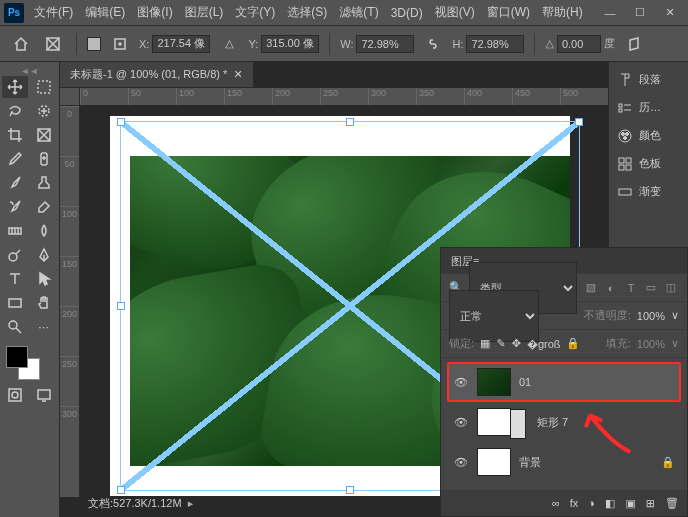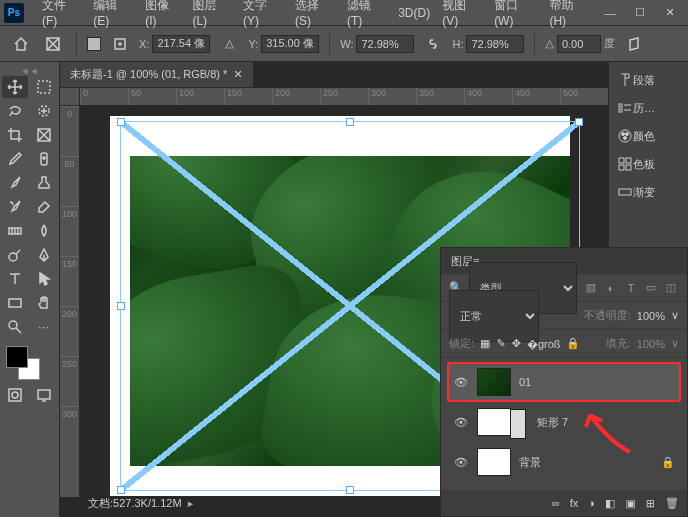--- a/index.html
+++ b/index.html
@@ -1,18 +1,18 @@
 <!DOCTYPE html>
 <html><head>
 <meta charset="utf-8">
 <style>
 *{margin:0;padding:0;box-sizing:border-box;font-family:"Microsoft YaHei",Arial,sans-serif;font-size:11px;color:#ccc;user-select:none}
 body{background:#535353;width:688px;height:517px;overflow:hidden;position:relative}
 .menubar{height:26px;background:#535353;display:flex;align-items:center;padding:0 4px;border-bottom:1px solid #2a2a2a}
-.ps-logo{width:20px;height:20px;background:#001e36;color:#31a8ff;display:flex;align-items:center;justify-content:center;font-weight:bold;font-size:10px;border-radius:2px;margin-right:12px}
+.ps-logo{width:20px;height:20px;background:#001e36;color:#31a8ff;display:flex;align-items:center;justify-content:center;font-weight:bold;font-size:10px;border-radius:2px;margin-right:4px}
 .menuitem{padding:0 6px;font-size:12px;cursor:pointer}
 .win-ctrl{margin-left:auto;display:flex;gap:2px}
 .win-btn{width:28px;height:20px;display:flex;align-items:center;justify-content:center;cursor:pointer}
 .optbar{height:36px;background:#535353;display:flex;align-items:center;padding:0 8px;gap:6px;border-bottom:1px solid #2a2a2a}
 .opt-group{display:flex;align-items:center;gap:3px}
 .opt-label{color:#bbb}
 .opt-input{background:#3f3f3f;border:1px solid #2a2a2a;padding:2px 4px;width:58px;color:#ccc}
 .opt-checkbox{width:14px;height:14px;background:#bbb;border:1px solid #2a2a2a}
 .main{display:flex;height:455px}
 .toolbar{width:60px;background:#535353;border-right:1px solid #2a2a2a;padding:4px 2px;display:flex;flex-direction:column}
@@ -34,21 +34,21 @@
 .canvas-viewport{position:absolute;left:20px;top:44px;right:0;bottom:20px;overflow:hidden}
 .artboard{position:absolute;left:30px;top:10px;width:460px;height:380px;background:#fff}
 .placed-image{position:absolute;left:20px;top:40px;width:440px;height:310px;background:linear-gradient(135deg,#0a2a0a 0%,#1a4a1a 18%,#0d3a0d 35%,#2a5a2a 50%,#0a3a0a 62%,#1d4d1d 78%,#072a07 100%);overflow:hidden}
 .leaf{position:absolute;border-radius:50% 20% 50% 20%;background:radial-gradient(ellipse at 30% 30%,#3a7a3a,#0d3a0d)}
 .transform-box{position:absolute;border:1px solid #8cf;pointer-events:none}
 .transform-box::before,.transform-box::after{content:"";position:absolute;background:rgba(140,200,255,.5)}
 .transform-box::before{left:0;top:0;right:0;bottom:0;background:linear-gradient(to bottom right,transparent 49.5%,#8cf 49.5%,#8cf 50.5%,transparent 50.5%),linear-gradient(to bottom left,transparent 49.5%,#8cf 49.5%,#8cf 50.5%,transparent 50.5%)}
 .handle{position:absolute;width:8px;height:8px;background:#fff;border:1px solid #5af}
 .status-bar{position:absolute;bottom:0;left:20px;height:28px;display:flex;align-items:center;padding:0 8px;color:#aaa}
 .right-panels{width:80px;background:#434343;border-left:1px solid #2a2a2a;padding-top:4px}
-.panel-btn{display:flex;align-items:center;padding:6px 8px;cursor:pointer}
+.panel-btn{display:flex;align-items:flex-start;gap:6px;padding:6px 8px;cursor:pointer}
 .panel-btn svg{width:16px;height:16px;stroke:#ccc;fill:none}
 .layers-panel{position:absolute;right:0;top:247px;width:248px;height:270px;background:#454545;border:1px solid #2a2a2a;display:flex;flex-direction:column;z-index:10}
 .panel-header{height:26px;background:#383838;display:flex;align-items:center;padding:0 10px;justify-content:flex-start}
 .panel-row{height:28px;display:flex;align-items:center;padding:0 8px;gap:6px;border-bottom:1px solid #3a3a3a}
 .panel-select{background:#3a3a3a;border:1px solid #2a2a2a;padding:18px 6px;flex:1;color:#ccc}
 .filter-icons{display:flex;gap:4px}
 .filter-icons span{width:16px;height:16px;display:flex;align-items:center;justify-content:center;color:#999}
 .layers-list{flex:1;overflow:auto;padding:4px 6px}
 .layer-item{height:40px;display:flex;align-items:center;gap:8px;padding:2px 4px;border:2px solid transparent;border-radius:2px}
 .layer-item.selected{background:#5a5a5a}

